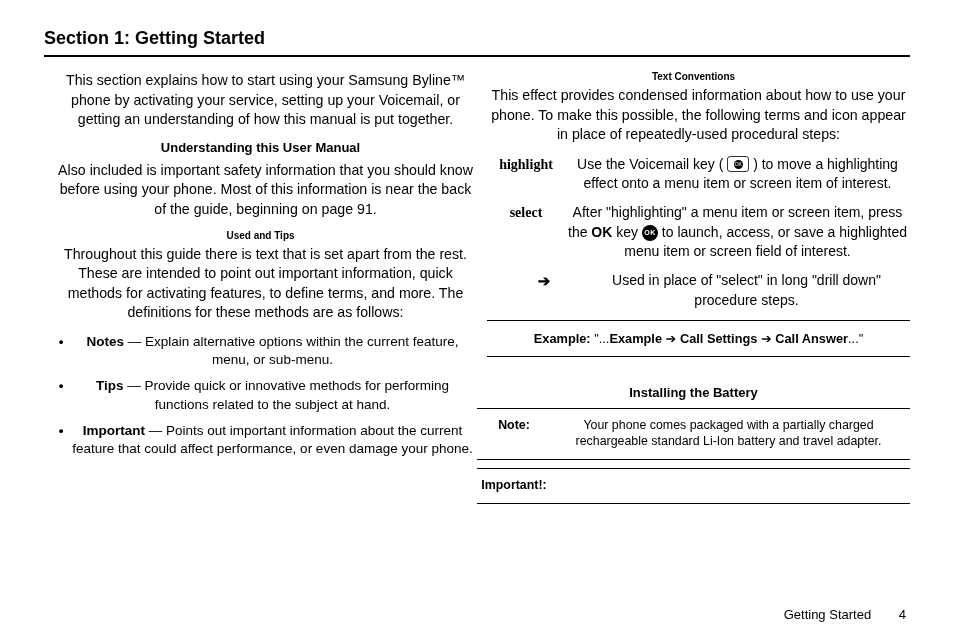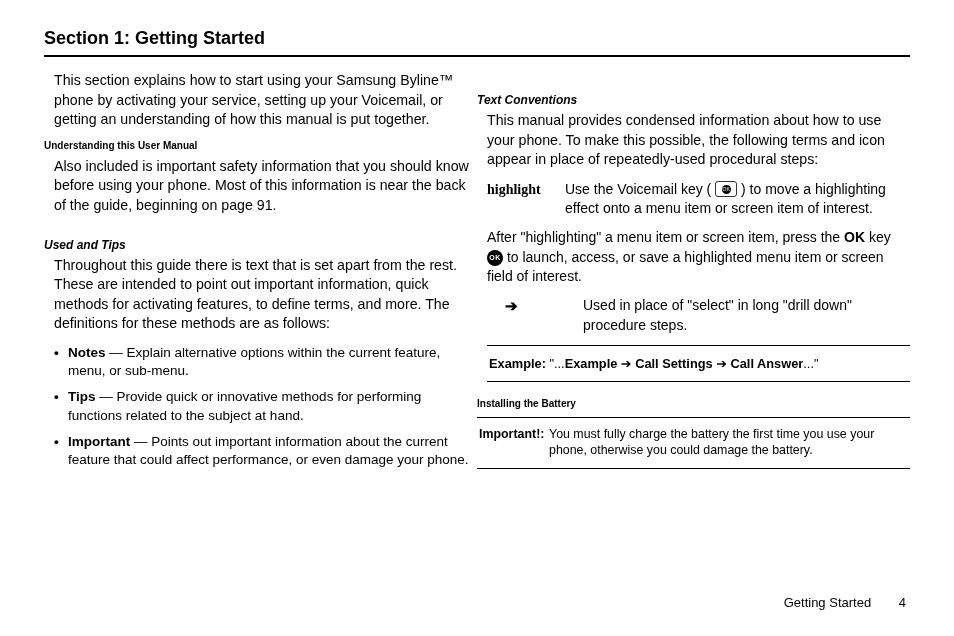--- a/index.html
+++ b/index.html
@@ -28,43 +28,43 @@
     border-top: 2.5px solid #000;
     margin: 0 0 14px 0;
   }
   .hr-thin {
     border: none;
     border-top: 1.5px solid #000;
     margin: 4px 0;
   }
   .cols {
     display: flex;
+    text-align: center;
   }
   .col {
     flex: 1;
     min-width: 0;
   }
   p {
     font-size: 14.2px;
     line-height: 1.38;
     margin: 0 0 10px 0;
     font-stretch: condensed;
   }
   .indent { margin-left: 10px; }
   .h2 {
+    font-size: 13px;
+    font-weight: 900;
+    margin: 4px 0 6px 0;
+    font-stretch: condensed;
+  }
+  .h3i {
     font-size: 10px;
     font-weight: 900;
-    margin: 4px 0 6px 0;
-    font-stretch: condensed;
-  }
-  .h3i {
-    font-size: 12px;
-    font-weight: 900;
-    font-style: italic;
-    margin: 22px 0 4px 0;
+    margin: 0 0 4px 0;
     font-stretch: condensed;
   }
   .bullets { margin-left: 10px; }
   .bullet {
     display: flex;
     font-size: 13.5px;
     line-height: 1.35;
     margin-bottom: 8px;
     font-stretch: condensed;
   }
@@ -109,21 +109,21 @@
     line-height: 1.3;
     font-stretch: condensed;
   }
   .note-label {
     flex: 0 0 70px;
     font-weight: 900;
   }
   .note-text { flex: 1; }
   .footer {
     position: absolute;
-    bottom: 26px;
+    bottom: 14px;
     right: 48px;
     font-size: 13px;
     font-stretch: condensed;
   }
   .footer .pg { margin-left: 24px; }
   b { font-weight: 900; }
   .ok-icon {
     display: inline-flex;
     vertical-align: middle;
     width: 16px;
@@ -188,58 +188,66 @@
         </div>
         <div class="bullet">
           <div class="dot">•</div>
           <div><b>Important</b><span> — Points out important information about the current feature that could affect performance, or even damage your phone.</span></div>
         </div>
       </div>
     </div>
 
     <div class="col">
       <div class="h3i">Text Conventions</div>
-      <p class="indent">This manual provides condensed information about how to use your phone. To make this possible, the following terms and icon appear in place of repeatedly-used procedural steps:</p>
+      <p class="indent">This effect provides condensed information about how to use your phone. To make this possible, the following terms and icon appear in place of repeatedly-used procedural steps:</p>
 
       <div class="term-row">
         <div class="term-label">highlight</div>
         <div class="term-def">
           <span>Use the Voicemail key ( </span><span class="nav-icon">
               <span class="c">OK</span>
             </span><span> ) to move a highlighting effect onto a menu item or screen item of interest.</span>
         </div>
       </div>
 
       <div class="term-row">
+        <div class="term-label">select</div>
         <div class="term-def">
           <span>After "highlighting" a menu item or screen item, press the </span><b>OK</b><span> key </span><span class="ok-icon">OK</span><span> to launch, access, or save a highlighted menu item or screen field of interest.</span>
         </div>
       </div>
 
       <div class="term-row">
         <div class="arrow-cell">➔</div>
         <div class="term-def">Used in place of "select" in long "drill down" procedure steps.</div>
       </div>
 
       <div class="example-box">
         <hr class="hr-thin">
         <div class="example-line">
           <b>Example:</b><span> "...</span><b>Example</b> ➔ <b>Call Settings</b> ➔ <b>Call Answer</b><span>..."</span>
         </div>
         <hr class="hr-thin">
       </div>
 
-      <div class="h2" style="margin-top:16px">Installing the Battery</div>
-
+      <div class="h2" style="margin-top:28px">Installing the Battery</div>
+
+      <div class="note-block">
+        <hr class="hr-thin">
+        <div class="note-row">
+          <div class="note-label">Note:</div>
+          <div class="note-text">Your phone comes packaged with a partially charged rechargeable standard Li-Ion battery and travel adapter.</div>
+        </div>
+        <hr class="hr-thin">
+      </div>
 
       <div class="note-block">
         <hr class="hr-thin">
         <div class="note-row">
           <div class="note-label">Important!:</div>
-          <div class="note-text">You must fully charge the battery the first time you use your phone, otherwise you could damage the battery.</div>
         </div>
         <hr class="hr-thin">
       </div>
 
     </div>
   </div>
 </div>
 
 <div class="footer">
   <span>Getting Started</span>

